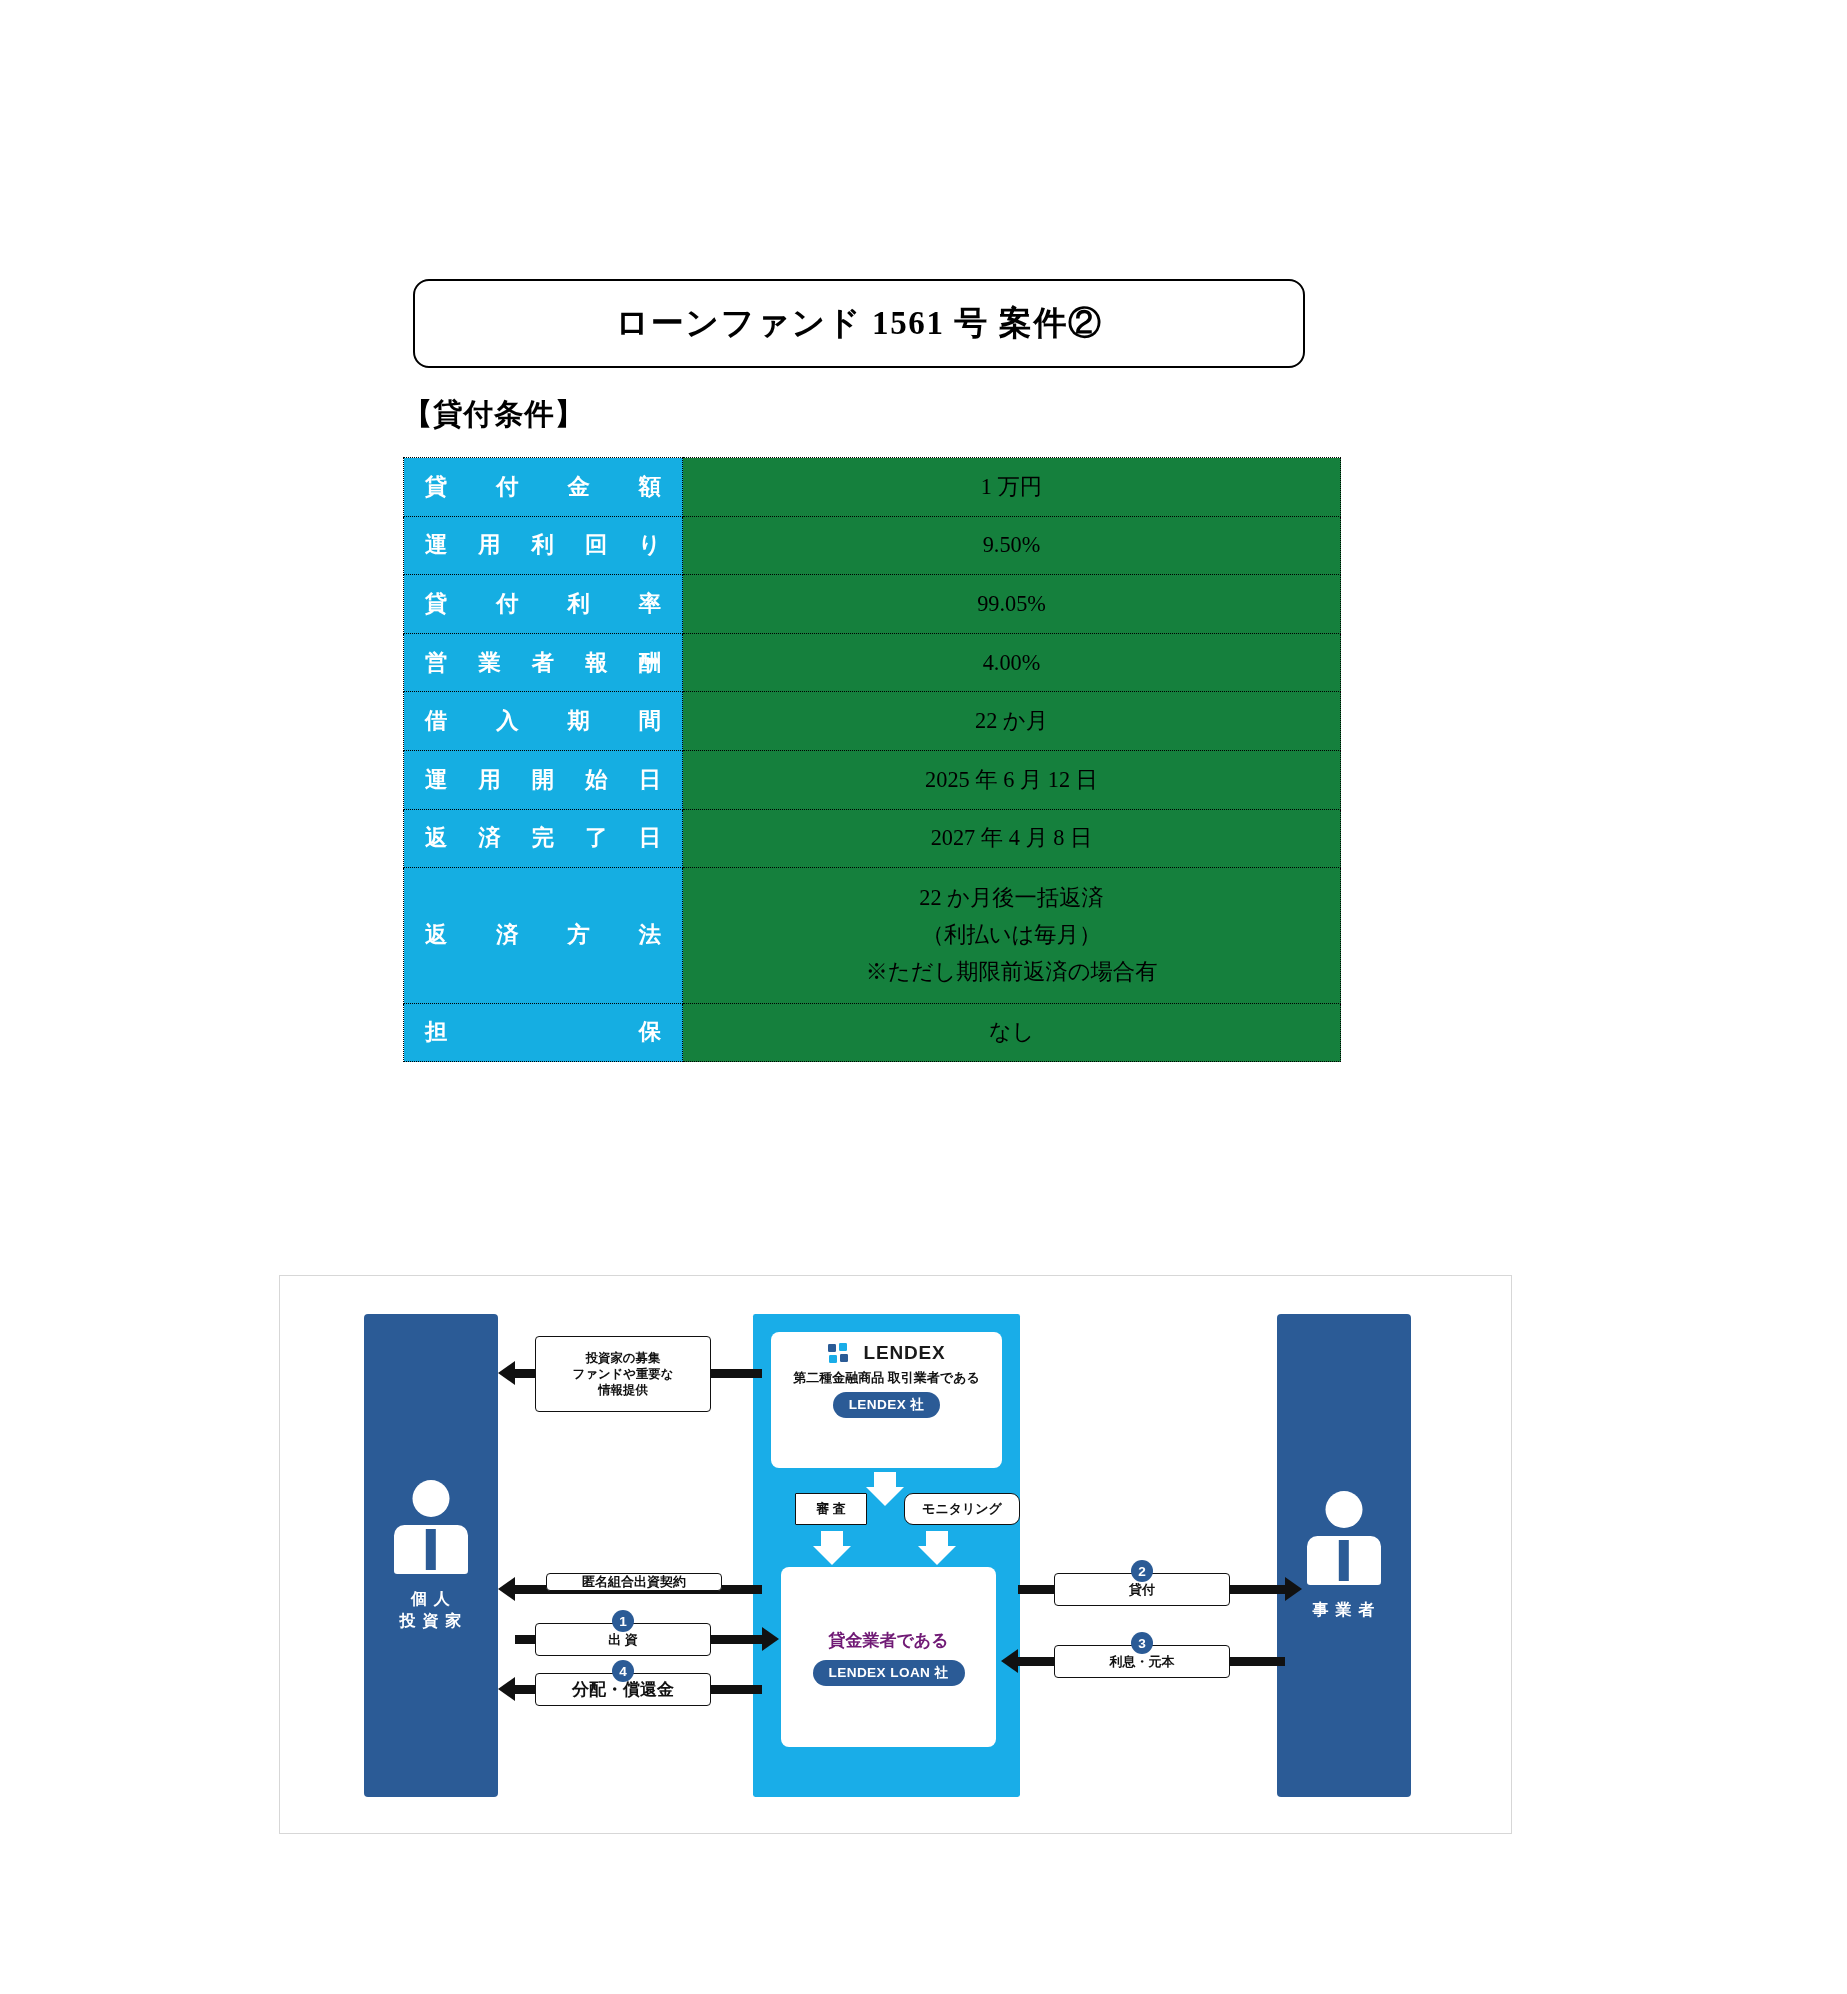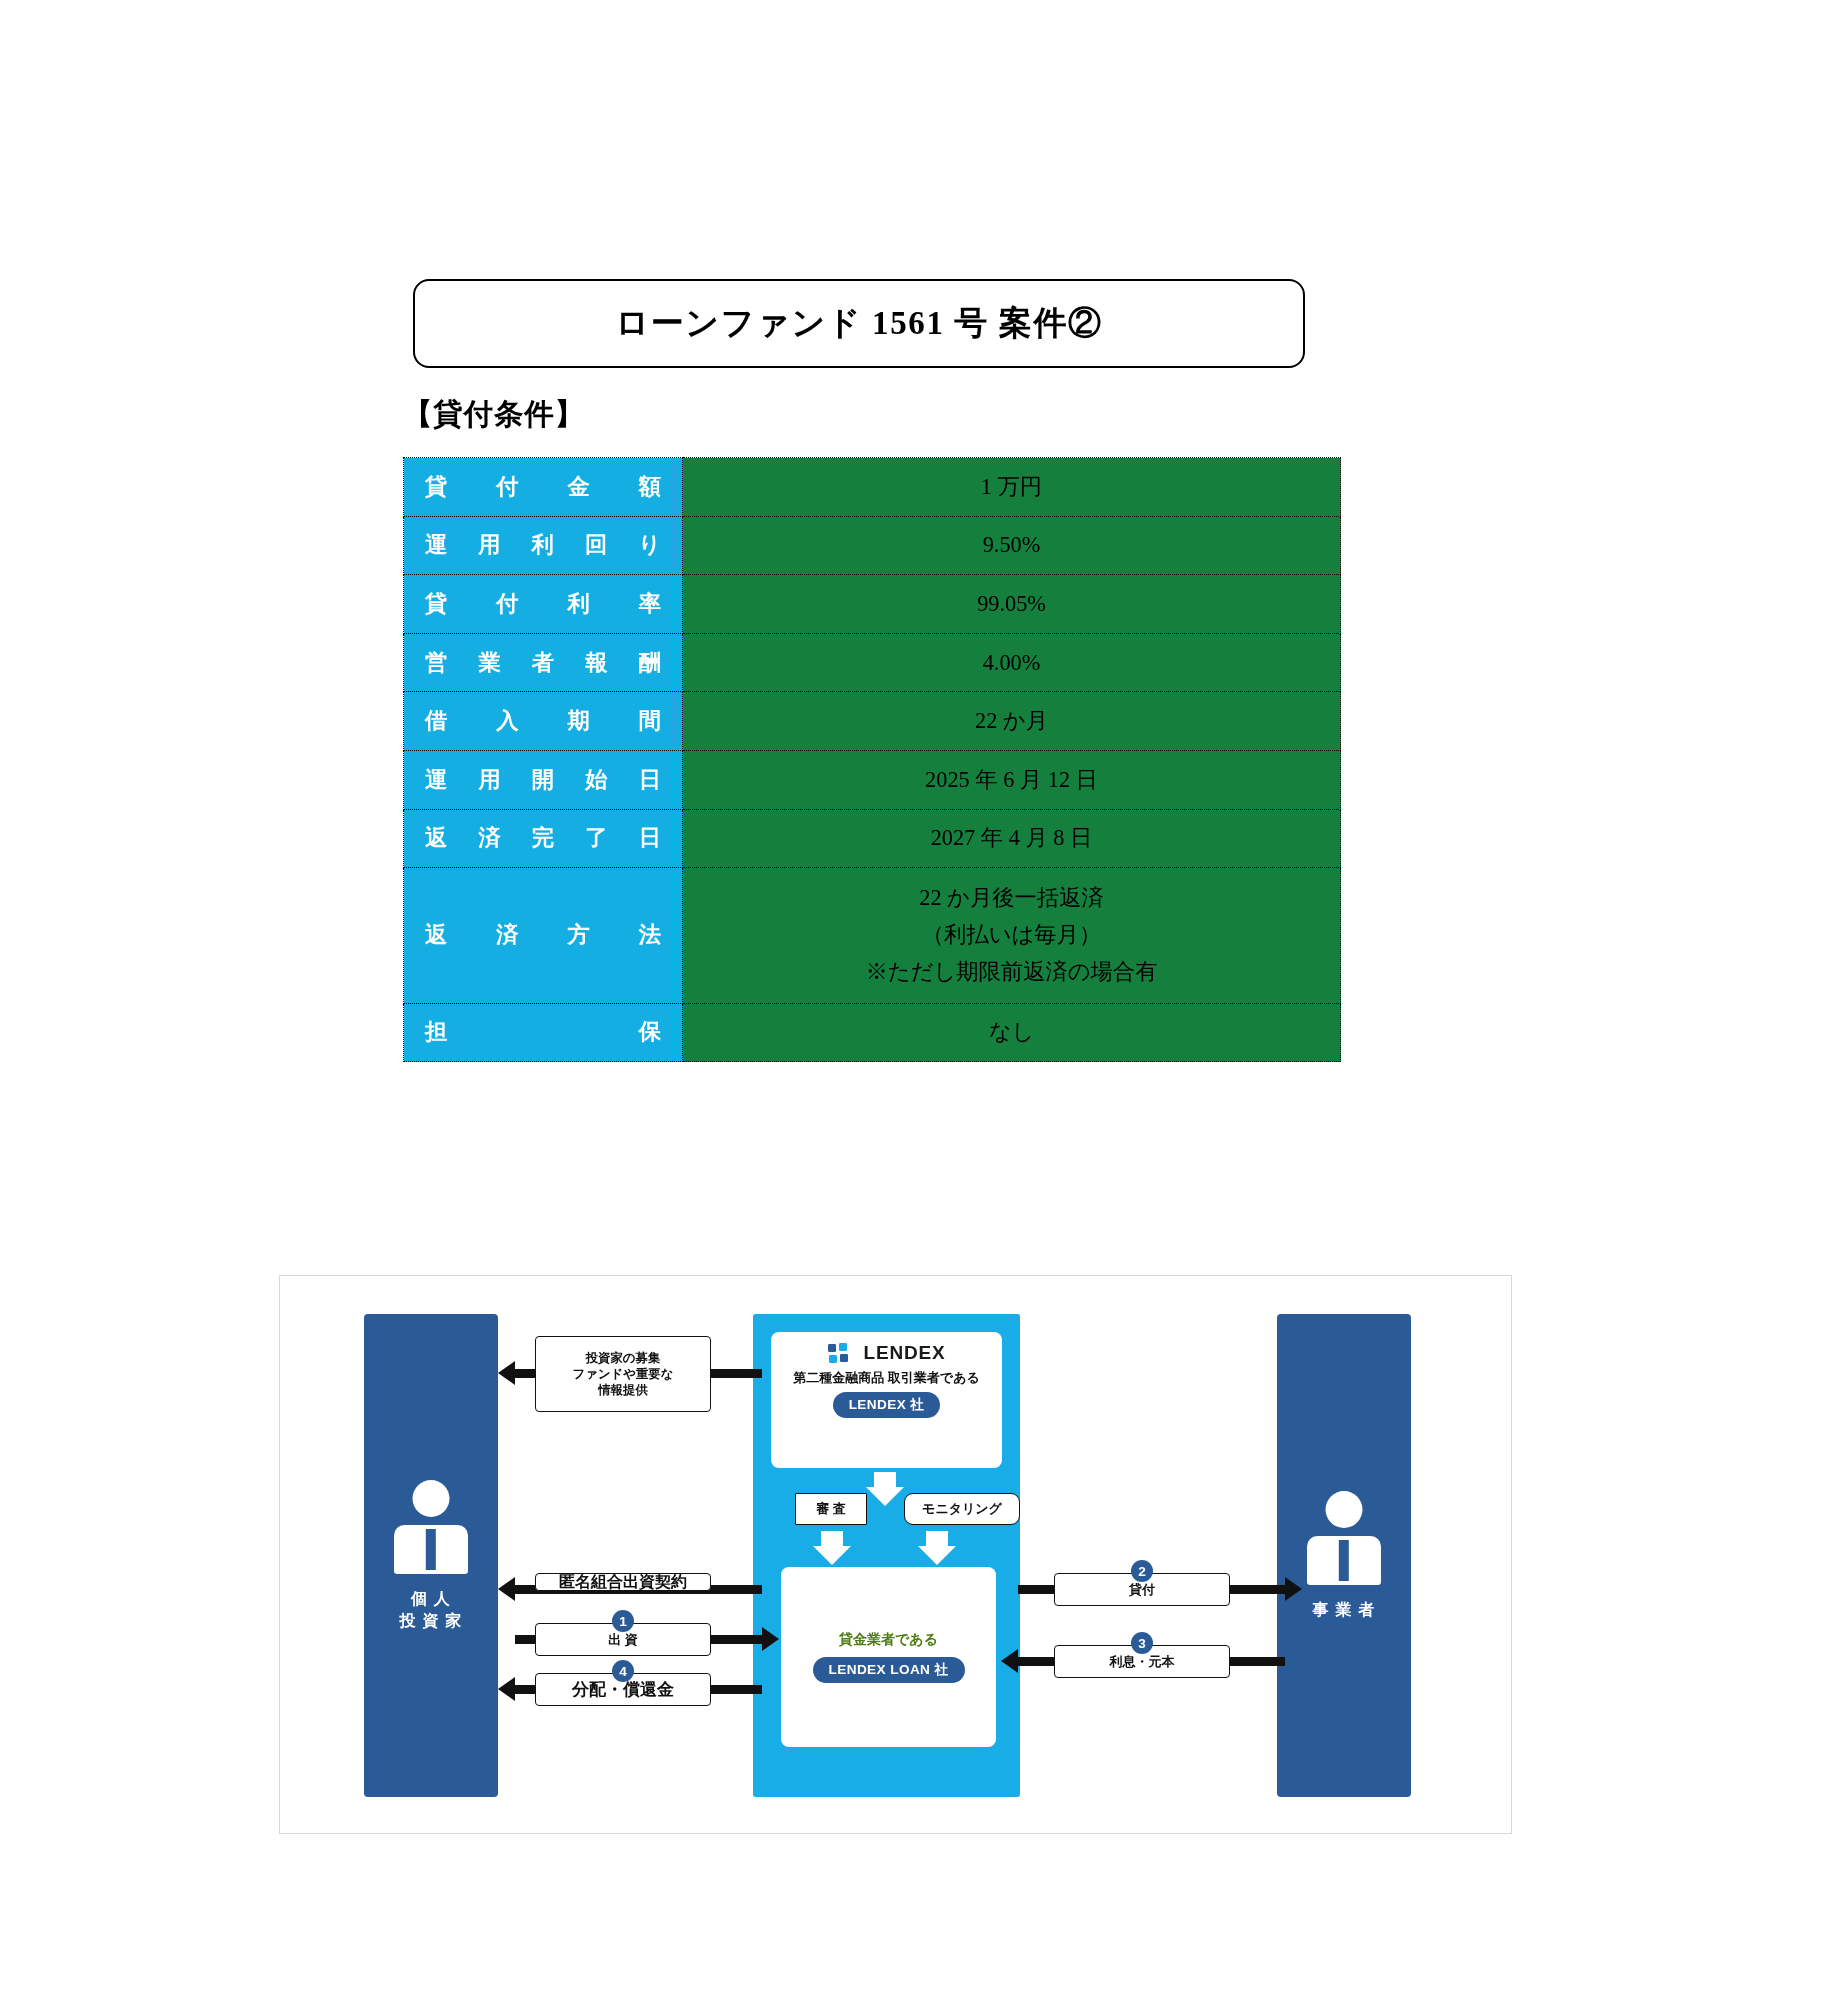--- a/index.html
+++ b/index.html
@@ -251,23 +251,23 @@
     width: 215px;
     height: 180px;
     background: #ffffff;
     border-radius: 8px;
     display: flex;
     flex-direction: column;
     align-items: center;
     justify-content: center;
   }
   .loan-desc {
-    font-size: 14px;
-    font-weight: bold;
-    color: #4d7c0f;
+    font-size: 17px;
+    font-weight: bold;
+    color: #701a75;
     margin-bottom: 8px;
     font-family: "Liberation Sans", sans-serif;
   }
 
   
   .box {
     position: absolute;
     background: #ffffff;
     border: 1.2px solid #111111;
     border-radius: 4px;
@@ -289,22 +289,22 @@
   }
   .box-shinsa {
     left: 515px; top: 217px; width: 72px; height: 32px;
     font-size: 13px; border-radius: 1px;
   }
   .box-monitor {
     left: 624px; top: 217px; width: 116px; height: 32px;
     font-size: 13px; border-radius: 9px;
   }
   .box-tokumei {
-    left: 255px; top: 297px; width: 176px; height: 18px;
-    font-size: 16px;
+    left: 266px; top: 297px; width: 176px; height: 18px;
+    font-size: 13px;
   }
   .box-shusshi {
     left: 255px; top: 347px; width: 176px; height: 33px;
     font-size: 13px;
   }
   .box-bunpai {
     left: 255px; top: 397px; width: 176px; height: 33px;
     font-size: 17px;
   }
   .box-kashitsuke {

